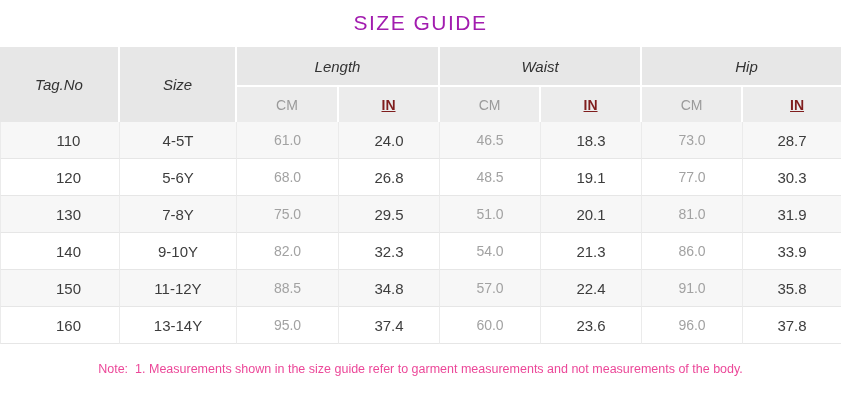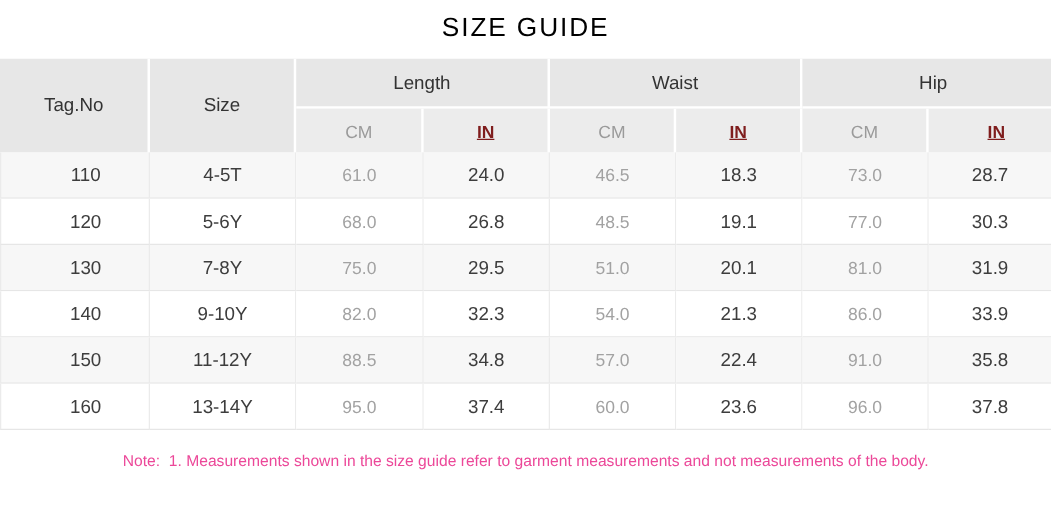--- a/index.html
+++ b/index.html
@@ -11,21 +11,21 @@
     overflow: hidden;
   }
   .page { width: 841px; height: 404px; position: relative; }
 
   .title {
     text-align: center;
     padding-top: 11px;
     font-size: 21px;
     letter-spacing: 1.5px;
     font-weight: 500;
-    color: #000000;
+    color: #a21caf;
   }
 
   table.size-table {
     margin-top: 12px;
     width: 841px;
     table-layout: fixed;
     border-collapse: separate;
     border-spacing: 0;
   }
   .size-table td, .size-table th {
@@ -35,21 +35,21 @@
   }
 
   
   .size-table th {
     background: #e7e7e7;
     color: #333333;
     font-size: 15px;
     border-right: 2px solid #ffffff;
   }
   .size-table th.last { border-right: none; padding-left: 10px; }
-  .size-table tr.group-row th { height: 40px; }
+  .size-table tr.group-row th { height: 40px; font-style: italic; }
   .size-table tr.group-row th.span2 { height: 75px; margin-left: 32px; }
   .size-table tr.group-row th.group { border-bottom: 2px solid #ffffff; }
   .size-table tr.unit-row th {
     height: 35px;
     background: #ececec;
     font-size: 14px;
     margin-top: 20px;
   }
   .size-table tr.unit-row th.cm { color: #9a9a9a; font-weight: normal; }
   .size-table tr.unit-row th.in { color: #7f1d1d; font-weight: bold; text-decoration: underline; }

